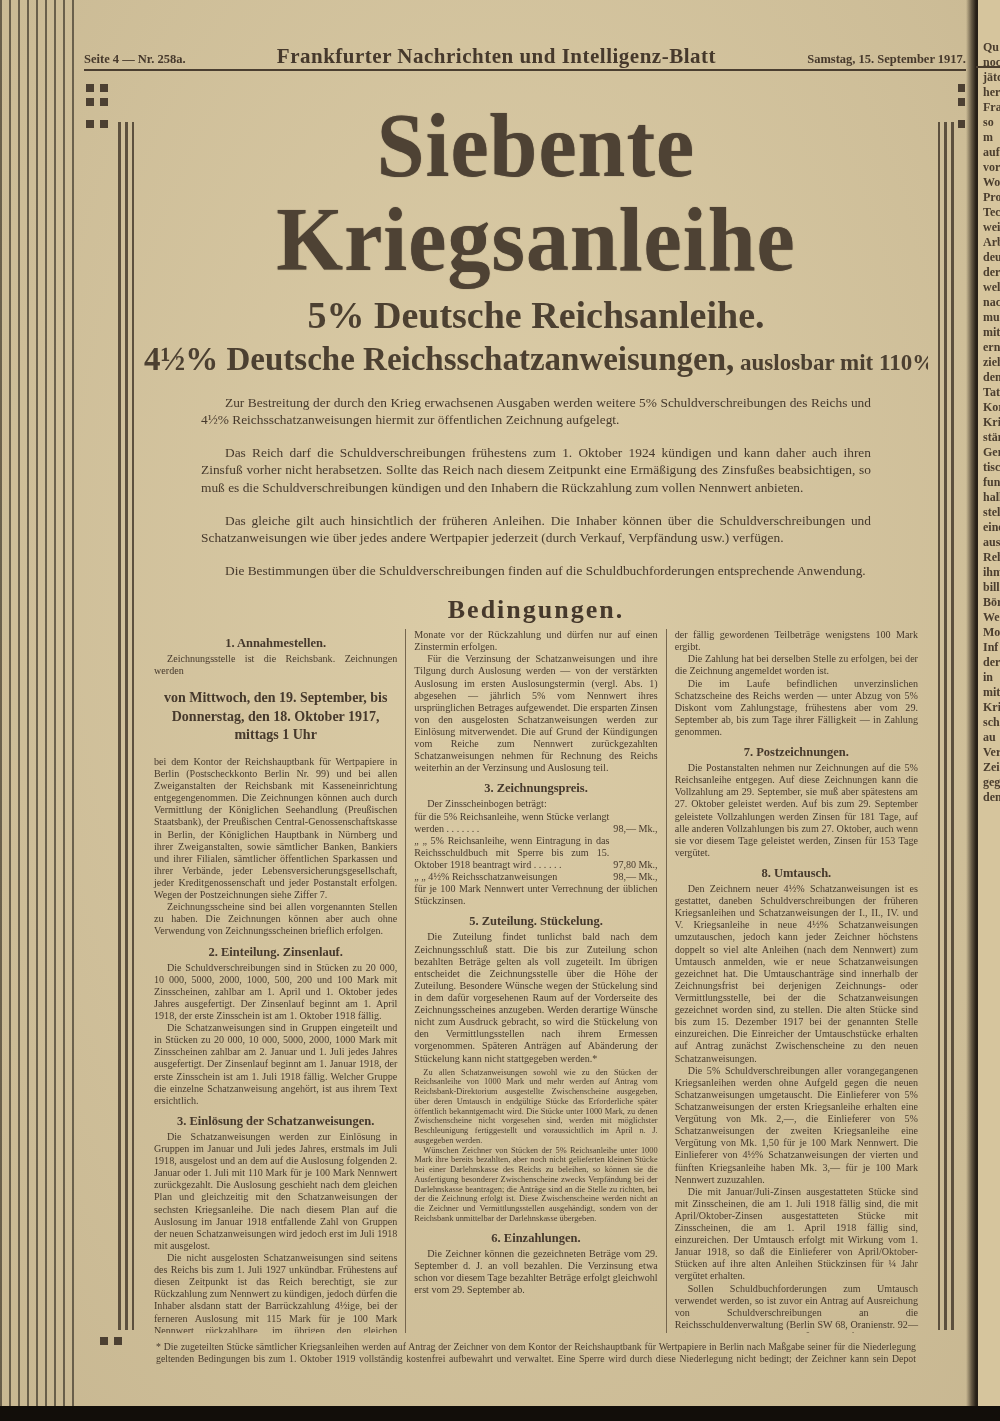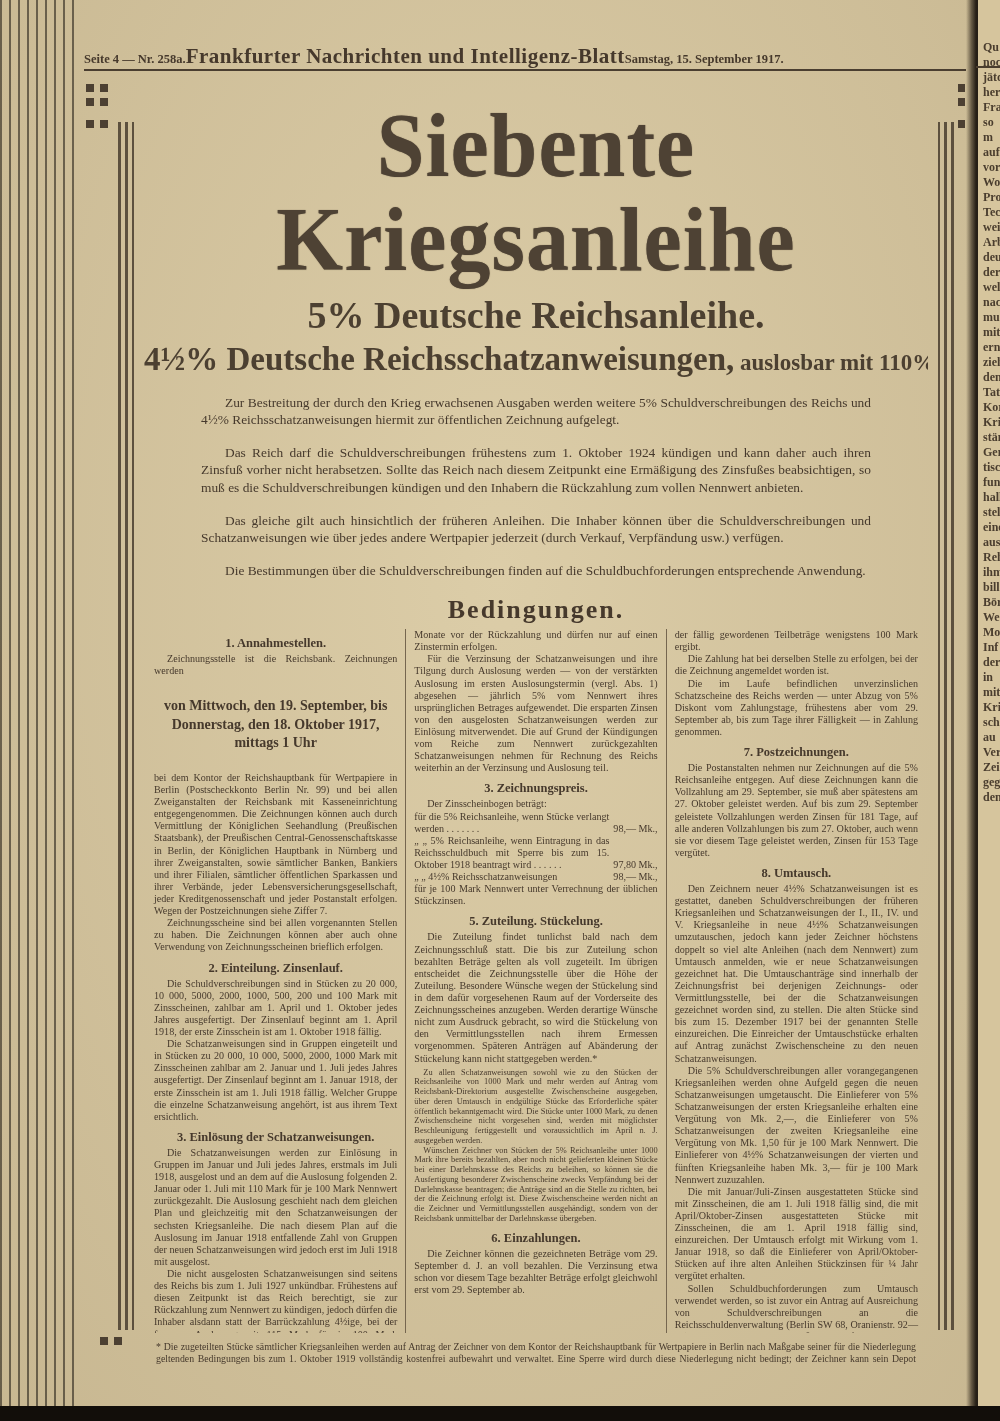--- a/index.html
+++ b/index.html
@@ -14,21 +14,21 @@
   
   .gutter{position:absolute;right:24px;top:0;width:10px;height:100%;z-index:3;
      background:linear-gradient(to right,rgba(0,0,0,0),rgba(35,26,16,.6) 55%,rgba(20,14,8,.9));}
   .side-page{position:absolute;right:0;top:0;width:24px;height:100%;z-index:4;overflow:hidden;
      background:#d6c59d;border-left:2px solid #261f16;padding:40px 2px 0 5px;box-sizing:border-box;
      font-size:12px;line-height:1.25;color:#4a3d2e;font-weight:bold;white-space:pre-line;}
   .side-rule{position:absolute;right:0;top:66px;width:24px;border-top:2px solid #4a3d2e;z-index:5;}
   .bottom-strip{position:absolute;left:0;bottom:0;width:100%;height:15px;background:#120e0a;z-index:6;}
   
   .masthead{position:absolute;left:84px;right:34px;top:44px;z-index:2;display:flex;
-     align-items:baseline;font-weight:bold;font-size:12.5px;}
+     justify-content:space-between;align-items:baseline;font-weight:bold;font-size:12.5px;}
   .mh-title{font-size:21px;letter-spacing:.5px;}
   .masthead-rule{position:absolute;left:84px;right:34px;top:69px;border-top:2.5px solid #4a3e30;z-index:2;}
   
   .sq{position:absolute;width:8px;height:8px;background:#4c4032;z-index:2;}
   
   .ad{position:absolute;left:118px;top:88px;width:836px;height:1276px;z-index:2;
       display:flex;flex-direction:row;}
   .band{height:26px;display:flex;flex-direction:column;justify-content:space-between;flex:0 0 auto;}
   .band i{display:block;height:6px;background:#504434;opacity:.92;}
   .rail{position:absolute;top:34px;bottom:34px;width:16px;
@@ -44,21 +44,21 @@
   .intro p{margin:16px;text-indent:24px;}
   .bed-head{margin:12px 0 2px;text-align:center;font-size:26px;font-weight:bold;letter-spacing:2px;}
   
   .cols{display:flex;margin:4px 2px 0;height:704px;overflow:hidden;}
   .col{flex:1 1 0;padding:0 8px;overflow:hidden;font-size:10.1px;line-height:1.2;text-align:justify;
        hyphens:auto;}
   .col + .col{border-left:1.5px solid #75664f;}
   .shead{text-align:center;font-weight:bold;font-size:12.5px;margin:7px 0 2px;}
   .col p{margin:0;text-indent:13px;}
   .col p.noind{text-indent:0;}
-  .boldblock{font-weight:bold;font-size:14px;line-height:1.3;text-align:center;margin:20px 0;}
+  .boldblock{font-weight:bold;font-size:14px;line-height:1.3;text-align:center;margin:12px 0;}
   .price-row{display:flex;align-items:flex-end;}
   .price-label{flex:1;text-indent:0;}
   .price-val{white-space:nowrap;padding-left:4px;}
   .fine{font-size:8.4px;line-height:1.16;margin-top:3px;}
   .fine p{text-indent:9px;margin:0;}
   .footnote{margin:8px 12px 0;font-size:9.8px;line-height:1.26;text-align:justify;}
   
   .page:after{content:"";position:absolute;inset:0;pointer-events:none;z-index:1;
      background:radial-gradient(ellipse at 50% 40%,rgba(255,250,230,.10),rgba(90,70,40,.12) 95%);}
 </style>

